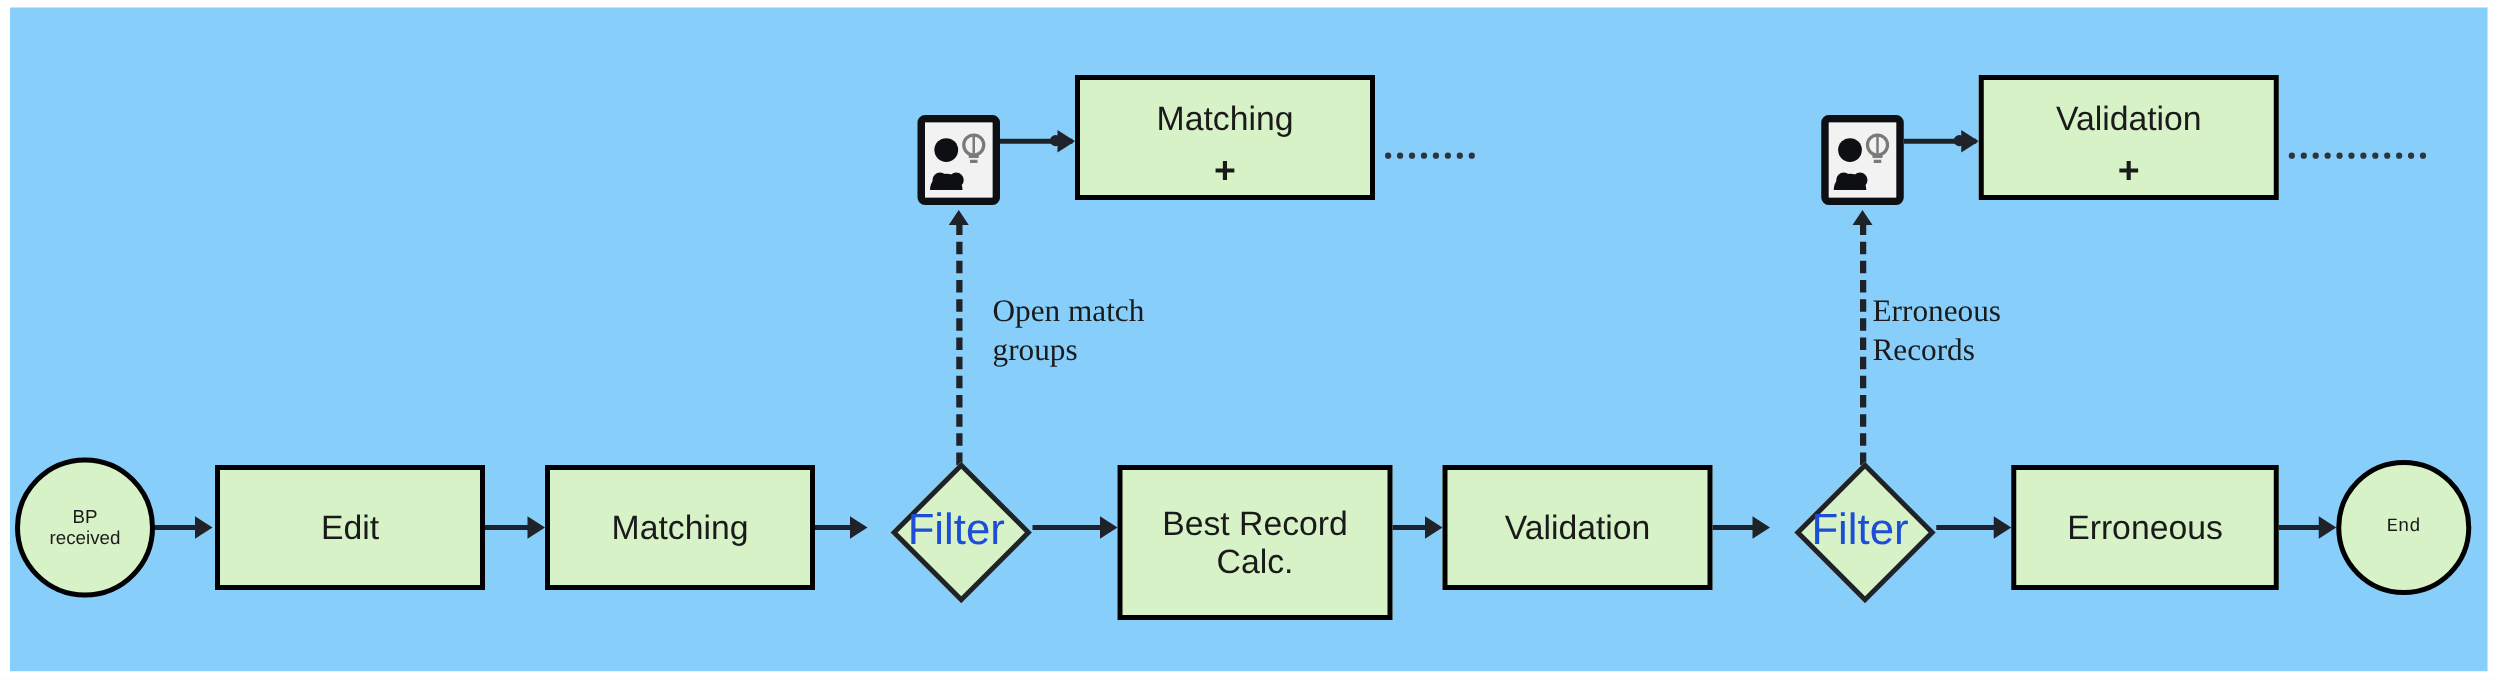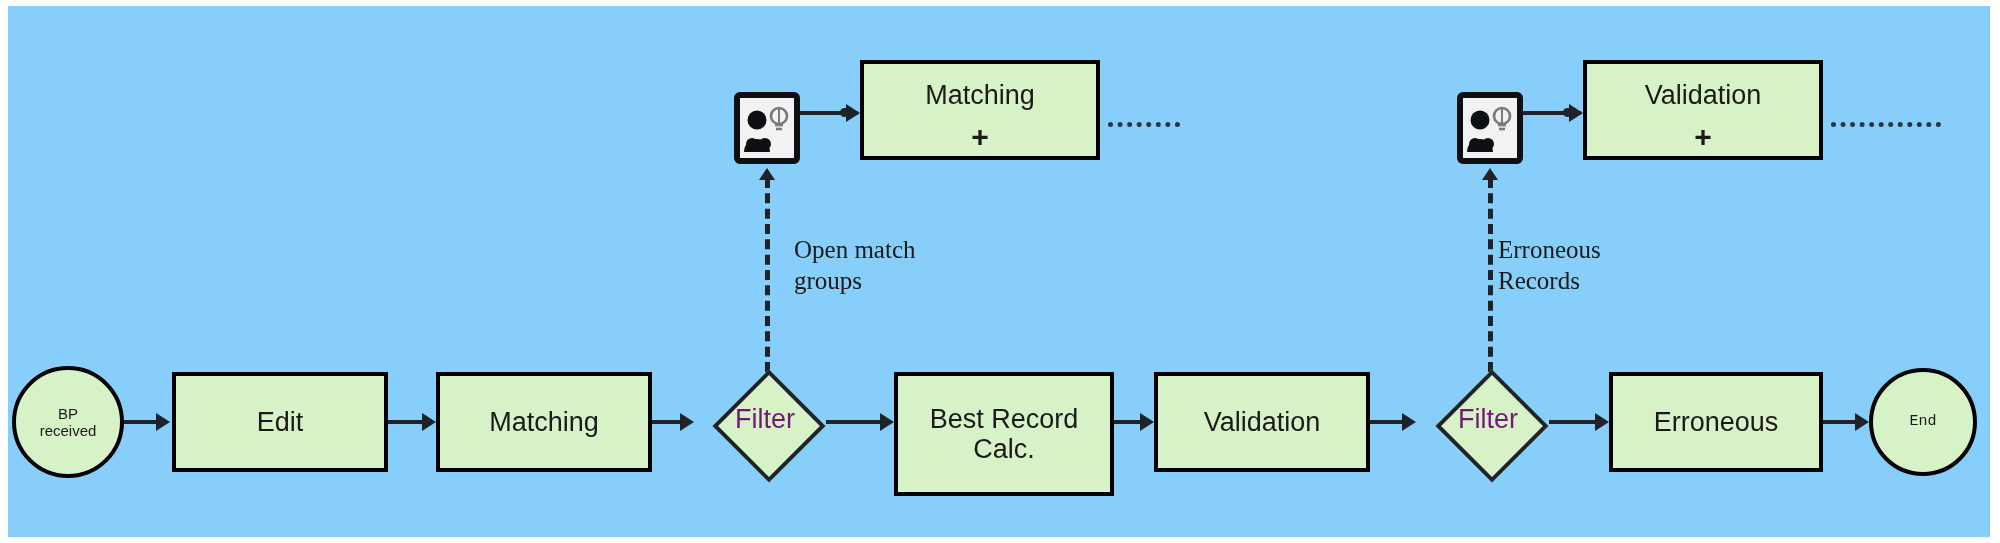--- a/index.html
+++ b/index.html
@@ -81,22 +81,22 @@
     margin-top: -36px;
     background: #d8f2c8;
     border: 4px solid #1f2329;
     transform: rotate(45deg);
   }
   .gateway .gw-label {
     position: absolute;
     left: 0; right: 0; top: 50%;
     margin-top: -16px;
     text-align: center;
-    font-size: 27px;
-    color: #701a75;
+    font-size: 35px;
+    color: #1d4ed8;
     line-height: 1;
   }
 
   
   .conn {
     position: absolute;
     background: #1f2329;
     height: 4px;
   }
   .arrowhead {

